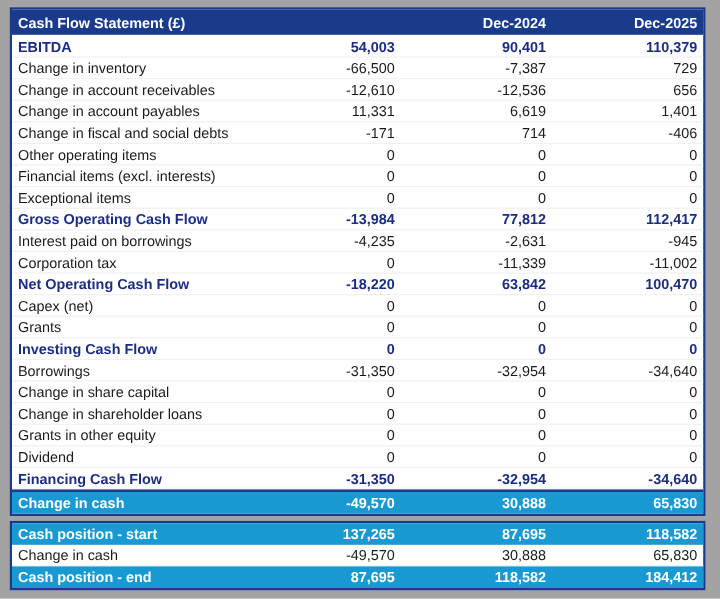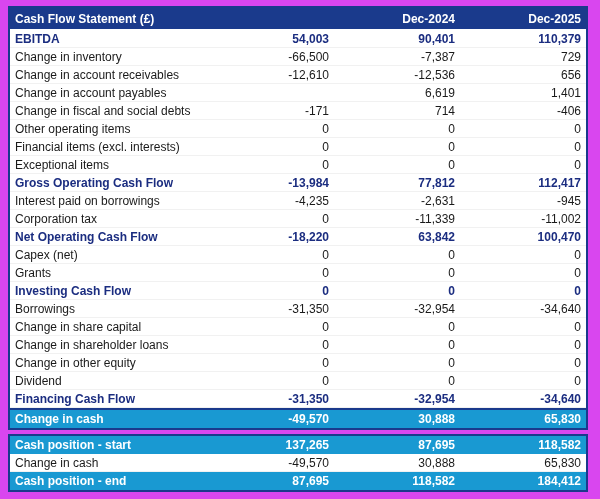--- a/index.html
+++ b/index.html
@@ -8,21 +8,21 @@
     background: #ffffff;
     width: 600px;
     height: 499px;
     overflow: hidden;
     font-family: "Liberation Sans", sans-serif;
   }
   .stage {
     position: relative;
     width: 600px;
     height: 499px;
-    background: #d946ef;
+    background: #a3a3a3;
   }
   .tbl {
     position: absolute;
     left: 8px;
     width: 580px;
     border: 2px solid var(--navy);
     box-sizing: border-box;
     background: #ffffff;
   }
   .tbl.main { top: 6px; }
@@ -96,20 +96,21 @@
           <div class="cell num">729</div>
         </div>
         <div class="row item">
           <div class="cell label">Change in account receivables</div>
           <div class="cell num">-12,610</div>
           <div class="cell num">-12,536</div>
           <div class="cell num">656</div>
         </div>
         <div class="row item">
           <div class="cell label">Change in account payables</div>
+          <div class="cell num">11,331</div>
           <div class="cell num">6,619</div>
           <div class="cell num">1,401</div>
         </div>
         <div class="row item">
           <div class="cell label">Change in fiscal and social debts</div>
           <div class="cell num">-171</div>
           <div class="cell num">714</div>
           <div class="cell num">-406</div>
         </div>
         <div class="row item">
@@ -184,21 +185,21 @@
           <div class="cell num">0</div>
           <div class="cell num">0</div>
         </div>
         <div class="row item">
           <div class="cell label">Change in shareholder loans</div>
           <div class="cell num">0</div>
           <div class="cell num">0</div>
           <div class="cell num">0</div>
         </div>
         <div class="row item">
-          <div class="cell label">Change in other equity</div>
+          <div class="cell label">Grants in other equity</div>
           <div class="cell num">0</div>
           <div class="cell num">0</div>
           <div class="cell num">0</div>
         </div>
         <div class="row item">
           <div class="cell label">Dividend</div>
           <div class="cell num">0</div>
           <div class="cell num">0</div>
           <div class="cell num">0</div>
         </div>

